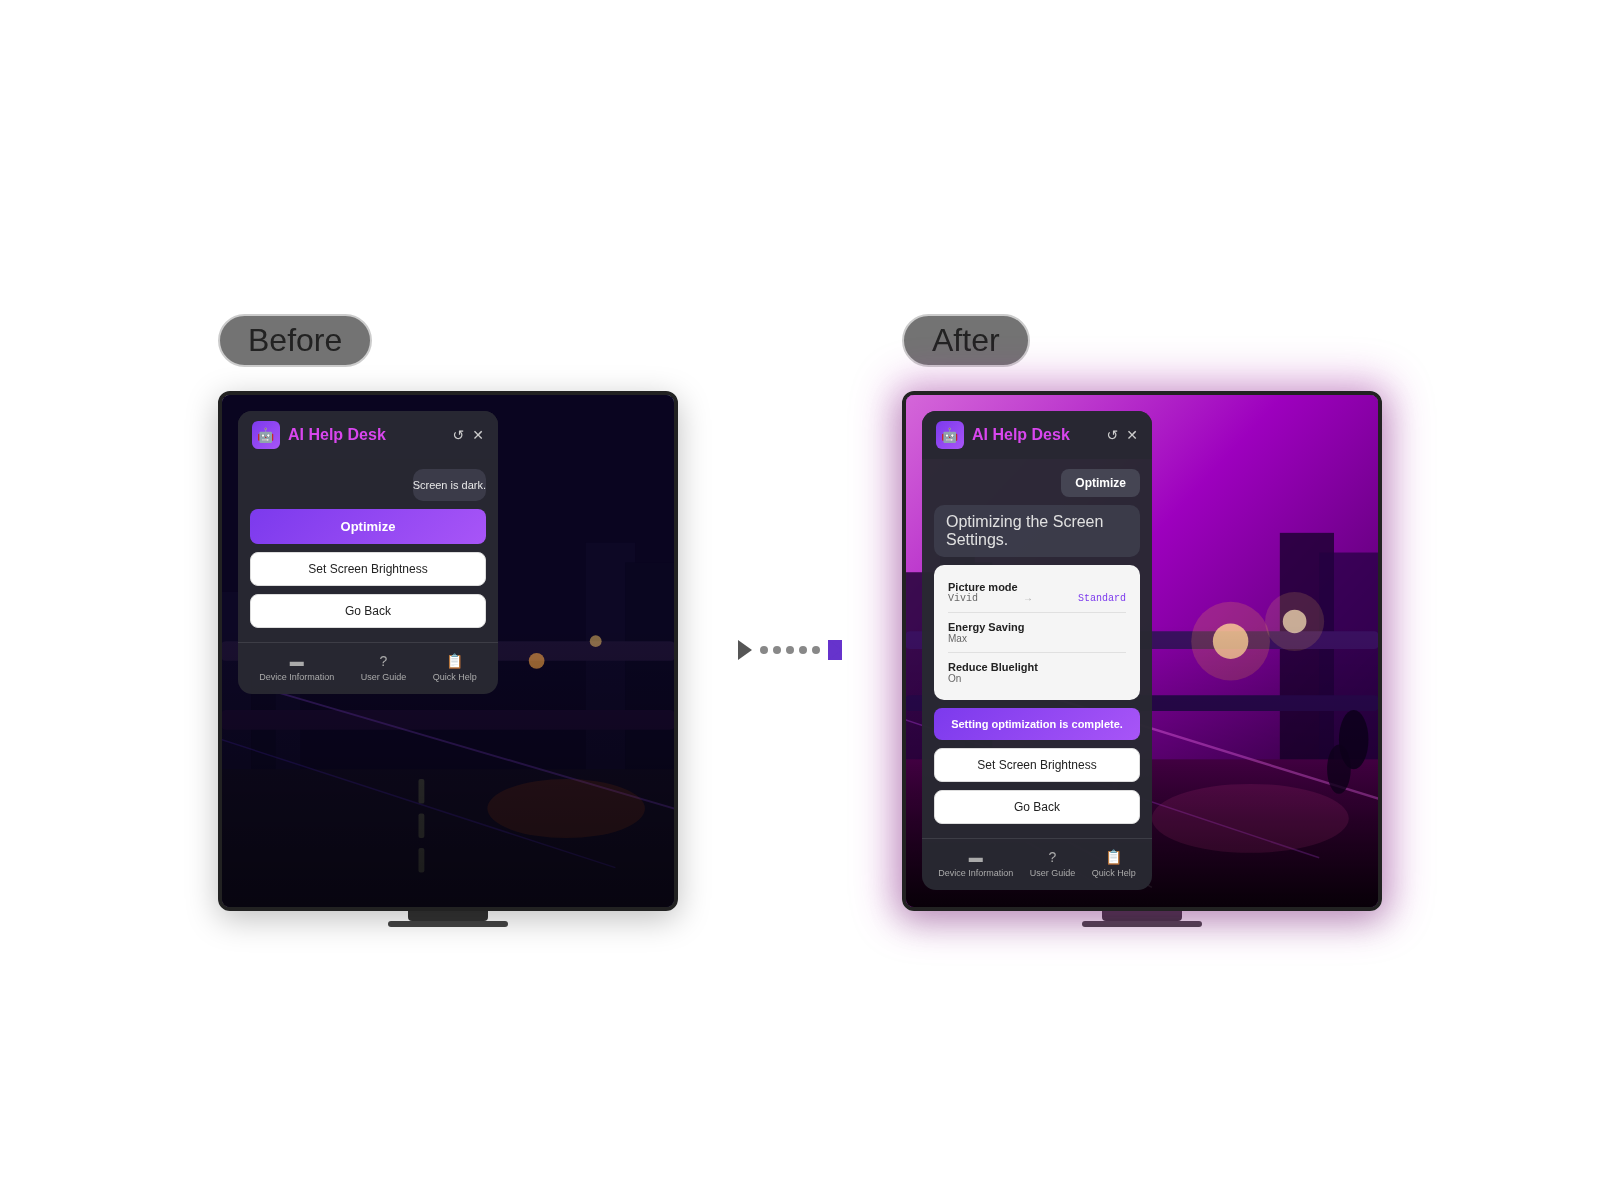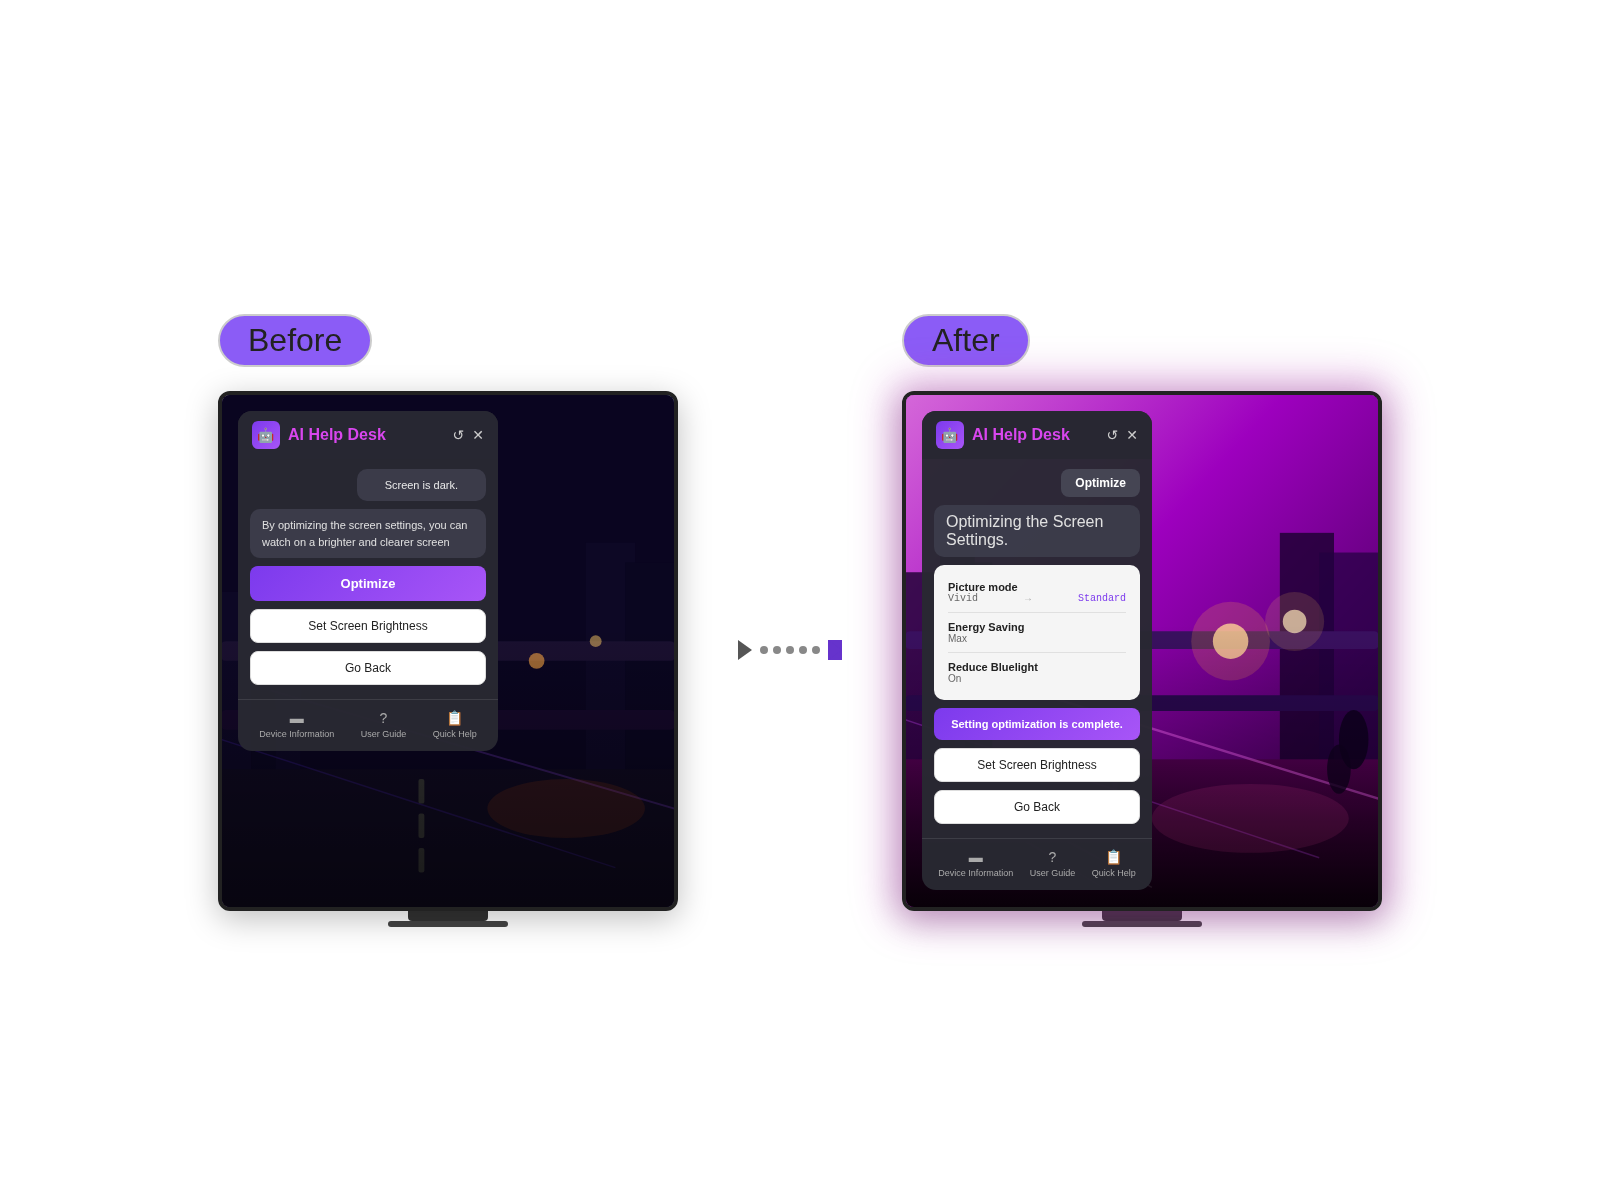--- a/index.html
+++ b/index.html
@@ -30,21 +30,21 @@
       align-items: flex-start;
     }
     .panel-label {
       font-size: 32px;
       font-weight: 400;
       color: #222;
       margin-bottom: 24px;
       border: 2px solid #ccc;
       border-radius: 30px;
       padding: 6px 28px;
-      background: #8b5cf6;
+      background: #737373;
     }
     .tv-screen {
       width: 460px;
       height: 520px;
       border-radius: 12px;
       overflow: hidden;
       position: relative;
       box-shadow: 0 8px 32px rgba(0,0,0,0.25);
       border: 4px solid #222;
     }
@@ -127,21 +127,21 @@
     }
     .dialog-body {
       padding: 10px 12px;
       display: flex;
       flex-direction: column;
       gap: 8px;
     }
     .msg-bubble-dark {
       background: rgba(60, 60, 75, 0.95);
       border-radius: 10px;
-      padding: 8px 28px;
+      padding: 8px 0;
       color: #e8e8e8;
       font-size: 11px;
       line-height: 1.5;
       align-self: flex-end;
     }
     .msg-bubble-light {
       background: rgba(60, 60, 75, 0.95);
       border-radius: 10px;
       padding: 8px 12px;
       color: #e0e0e0;
@@ -352,23 +352,20 @@
             <div class="ai-icon">🤖</div>
             <span class="dialog-title">AI Help Desk</span>
           </div>
           <div class="dialog-controls">
             <button class="ctrl-btn">↺</button>
             <button class="ctrl-btn">✕</button>
           </div>
         </div>
         <div class="dialog-body">
           <div class="msg-bubble-dark">Screen is dark.</div>
-          <div class="msg-bubble-light">
-            By optimizing the screen settings, you can watch on a brighter and clearer screen
-          </div>
           <button class="btn-optimize">Optimize</button>
           <button class="btn-outline">Set Screen Brightness</button>
           <button class="btn-outline">Go Back</button>
         </div>
         <div class="dialog-footer">
           <div class="footer-item">
             <span class="footer-icon">▬</span>
             <span>Device Information</span>
           </div>
           <div class="footer-item">

